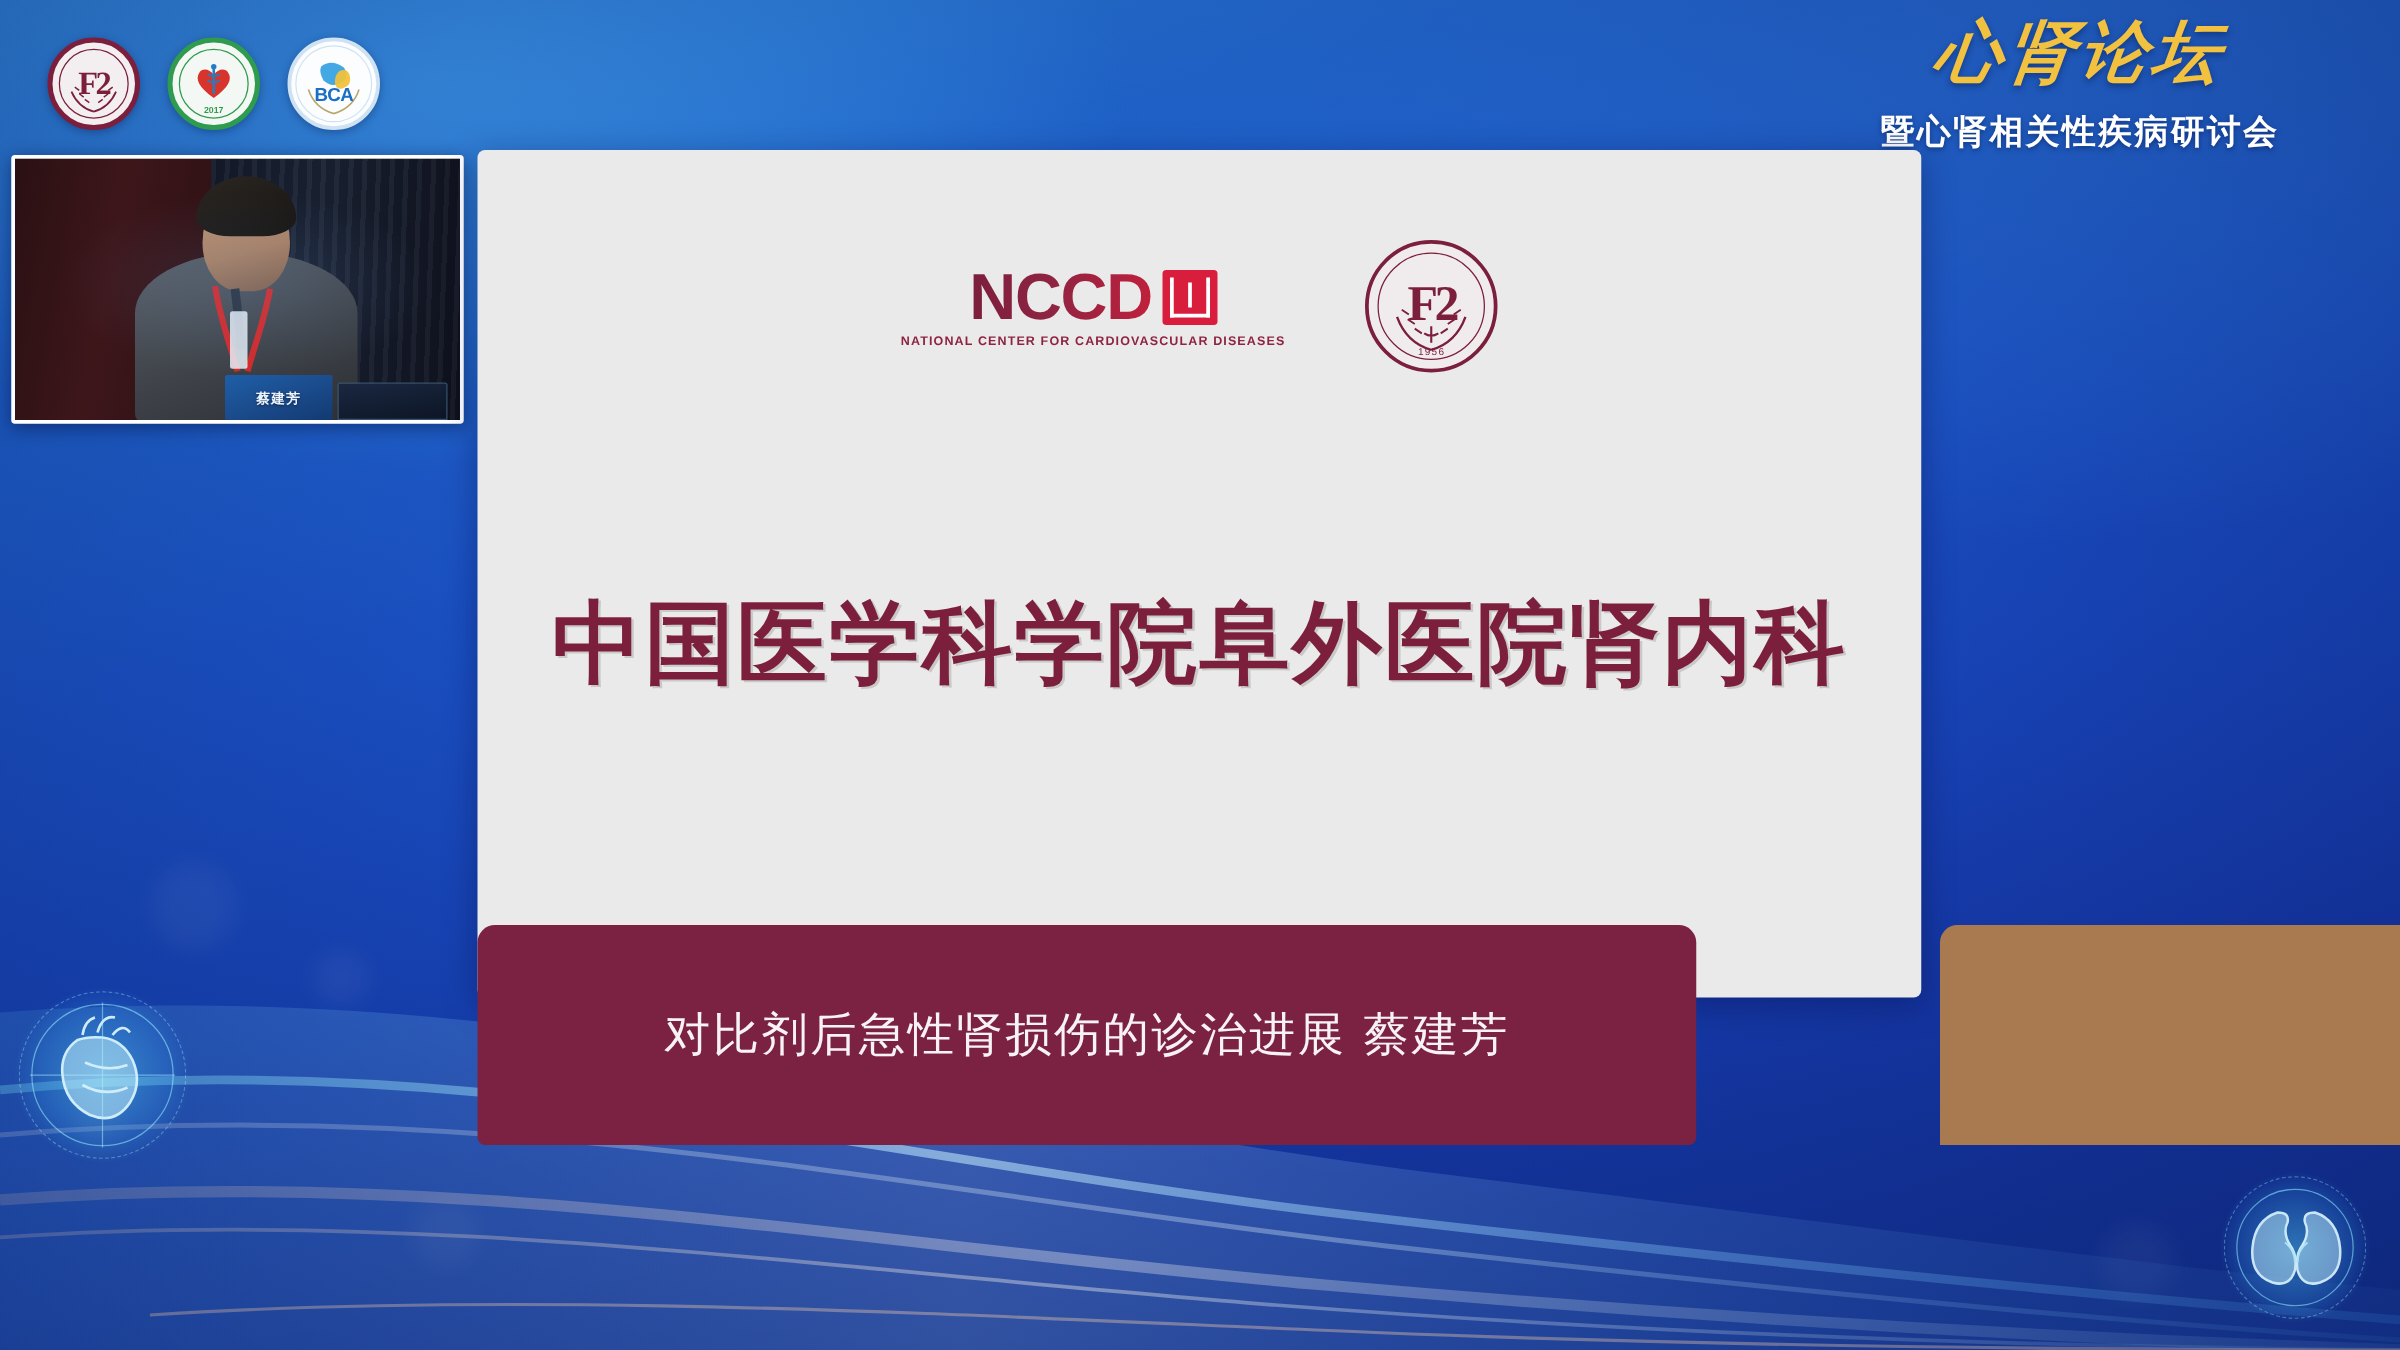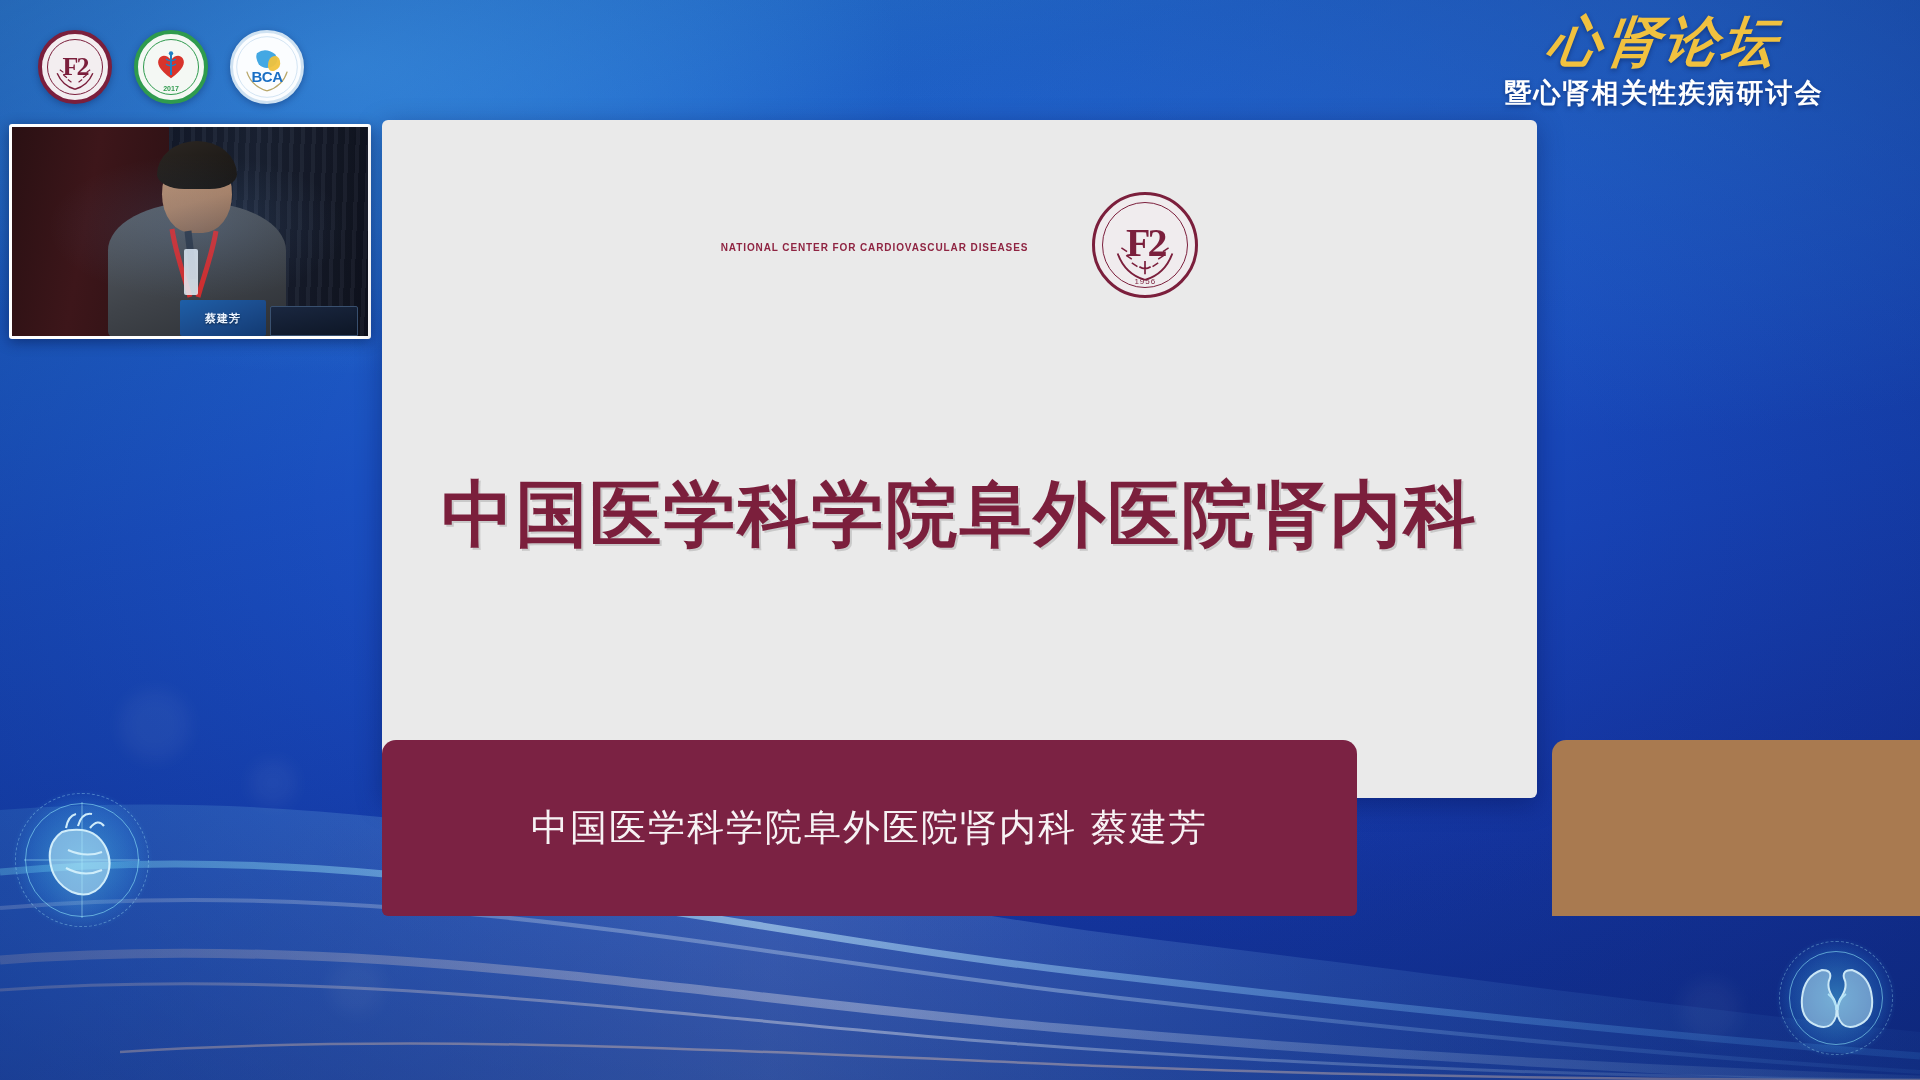--- a/index.html
+++ b/index.html
@@ -83,21 +83,21 @@
   .event-logo .cal {
     font-family:"DejaVu Sans","Liberation Sans",sans-serif;
     font-size:54px; font-weight:bold; font-style:italic;
     color:#f1c13f; letter-spacing:4px; line-height:1.05;
     text-shadow:0 2px 5px rgba(0,20,70,0.45);
     transform:skewX(-7deg);
   }
   .event-logo .sub {
     font-family:"Liberation Serif","DejaVu Serif",serif;
     font-size:27px; font-weight:bold; color:#ffffff;
-    letter-spacing:2px; margin-top:4px;
+    letter-spacing:2px; margin-top:16px;
     text-shadow:0 2px 4px rgba(0,20,70,0.5);
   }
 
   
   .speaker-video {
     position:absolute; left:9px; top:124px; width:362px; height:215px;
     border:3px solid #ffffff; border-radius:3px; overflow:hidden;
     background:#120a0c; box-shadow:0 3px 14px rgba(0,10,50,0.45);
   }
   .sv-stage { position:absolute; inset:0; }
@@ -341,39 +341,43 @@
     <span>蔡建芳</span>
   </div>
   <div class="sv-glow"></div>
 </div>
 
 <div class="slide">
 
   <div class="slide-logos">
 
     <div class="nccd">
+      <div class="nccd-row">
+        <span class="nccd-word">NCCD</span>
+        <span class="nccd-mark"></span>
+      </div>
       <div class="nccd-en">NATIONAL CENTER FOR CARDIOVASCULAR DISEASES</div>
     </div>
 
     <div class="fuwai-seal">
       <svg class="ring-text" viewBox="0 0 106 106" style="position:absolute;inset:0;">
         <path d="M24,62 q8,22 29,28 M82,62 q-8,22 -29,28" stroke="#7b1f3c" stroke-width="2" fill="none"></path>
         <path d="M28,56 l6,4 M33,64 l6,4 M39,72 l6,4 M78,56 l-6,4 M73,64 l-6,4 M67,72 l-6,4" stroke="#7b1f3c" stroke-width="1.6"></path>
         <path d="M53,70 l0,14 M47,76 q6,4 12,0" stroke="#7b1f3c" stroke-width="1.8" fill="none"></path>
       </svg>
       <span class="f2big">F2</span>
       <span class="yr2">1956</span>
     </div>
 
   </div>
 
   <div class="slide-title">中国医学科学院阜外医院肾内科</div>
 
   <div class="slide-footer">
-    <span class="slide-footer-text">中国医学科学院阜外医院肾内科 蔡建芳</span>
+    <span class="slide-footer-text">对比剂后急性肾损伤的诊治进展 蔡建芳</span>
   </div>
   <div class="slide-accent"></div>
 
 </div>
 
 <div class="organ" style="left:12px;bottom:150px;">
   <div class="halo"></div>
   <div class="ring2"></div>
   <div class="ring"></div>
   <svg viewBox="0 0 140 140">

